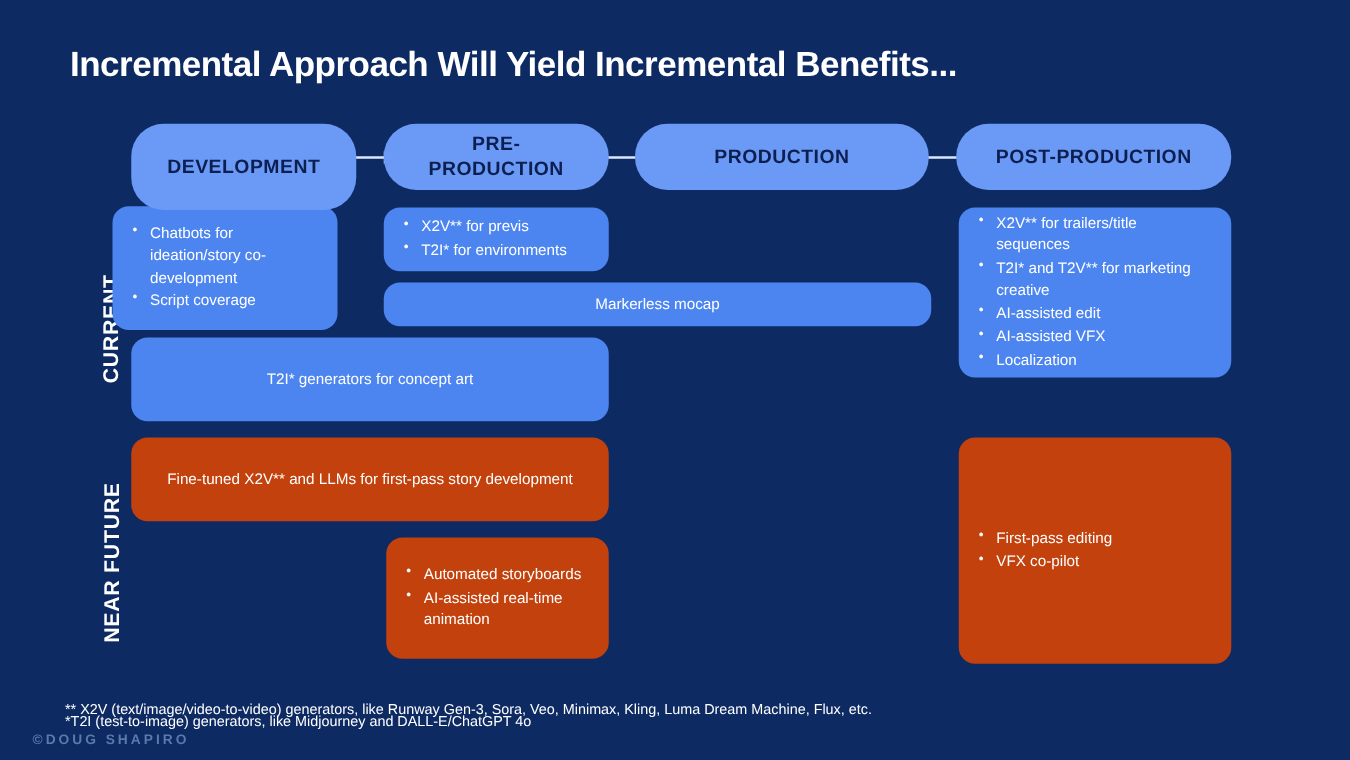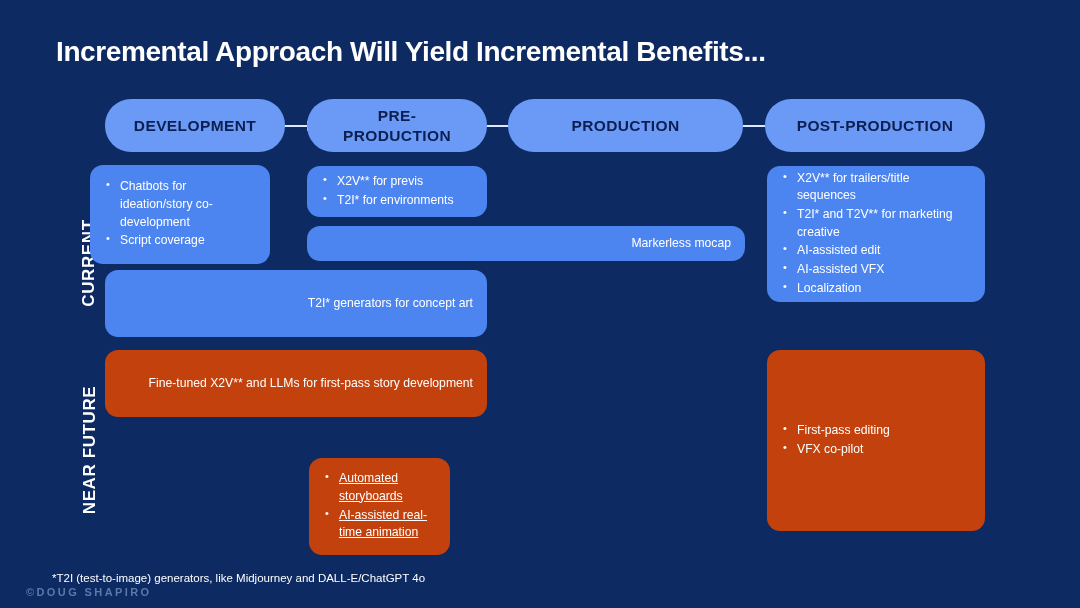--- a/index.html
+++ b/index.html
@@ -84,21 +84,21 @@
     font-size:12.2px;
     line-height:1.45;
     display:flex;
     flex-direction:column;
     justify-content:center;
   }
   .box.current  { background:#4d85f0; }
   .box.future   { background:#c2410c; }
 
   .box.centered {
-    align-items:flex-end;
+    align-items:center;
     text-align:center;
     padding:8px 14px;
   }
   .box.listed {
     align-items:flex-start;
     padding:10px 14px 10px 16px;
   }
 
   .box ul { list-style:none; }
   .box li {
@@ -138,21 +138,21 @@
 <body>
 
 <div id="slide">
 
   <div id="title">Incremental Approach Will Yield Incremental Benefits...</div>
 
   <div class="arrow" style="left:272px; top:125px; width:44px;"></div>
   <div class="arrow" style="left:483px; top:125px; width:44px;"></div>
   <div class="arrow" style="left:738px; top:125px; width:44px;"></div>
 
-  <div class="stage-pill" style="left:105px; top:99px; width:180px; height:53px;">
+  <div class="stage-pill" style="left:105px; top:99px; width:180px; height:69px;">
     <span>DEVELOPMENT</span>
   </div>
 
   <div class="stage-pill" style="left:307px; top:99px; width:180px; height:53px;">
     <span>PRE-<br>PRODUCTION</span>
   </div>
 
   <div class="stage-pill" style="left:508px; top:99px; width:235px; height:53px;">
     <span>PRODUCTION</span>
   </div>
@@ -193,32 +193,33 @@
       <li>AI-assisted edit</li>
       <li>AI-assisted VFX</li>
       <li>Localization</li>
     </ul>
   </div>
 
   <div class="box future centered" style="left:105px; top:350px; width:382px; height:67px;">
     <span class="plain">Fine-tuned X2V** and LLMs for first-pass story development</span>
   </div>
 
-  <div class="box future listed" style="left:309px; top:458px; width:141px; height:97px;text-decoration:underline;">
+  <div class="box future listed" style="left:309px; top:430px; width:178px; height:97px;">
     <ul>
       <li>Automated storyboards</li>
       <li>AI-assisted real-time animation</li>
     </ul>
   </div>
 
 
   <div class="box future listed" style="left:767px; top:350px; width:218px; height:181px;">
     <ul>
       <li>First-pass editing</li>
       <li>VFX co-pilot</li>
     </ul>
   </div>
 
   <div class="footnote" style="top:570px;">*T2I (test-to-image) generators, like Midjourney and DALL-E/ChatGPT 4o</div>
+  <div class="footnote" style="top:560px;">** X2V (text/image/video-to-video) generators, like Runway Gen-3, Sora, Veo, Minimax, Kling, Luma Dream Machine, Flux, etc.</div>
 
   <div id="copyright">©DOUG SHAPIRO</div>
 
 </div>
 
 </body></html>

